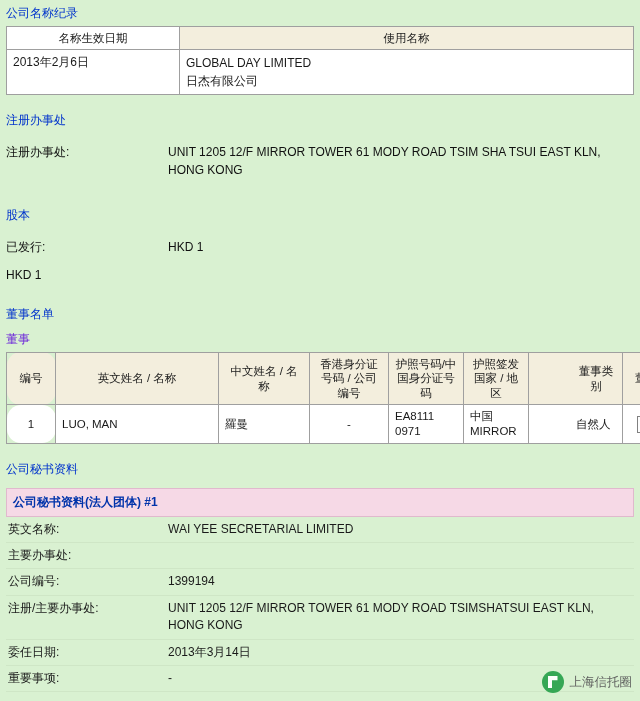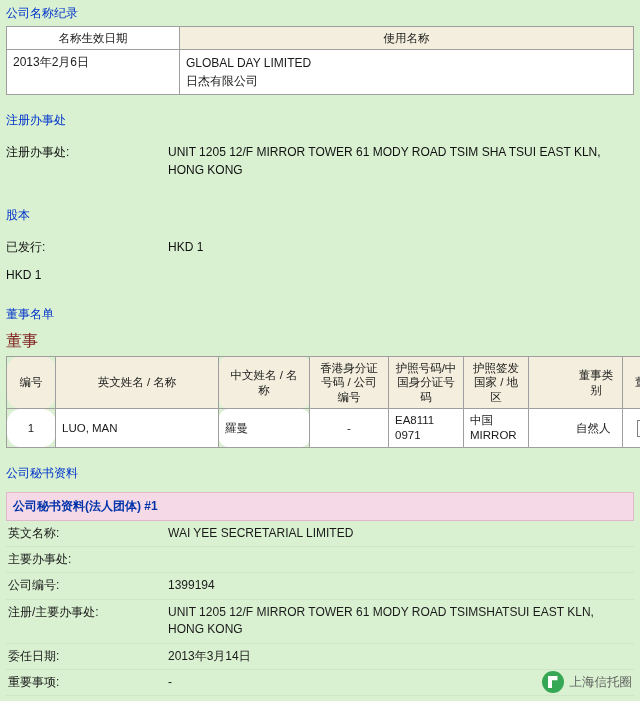--- a/index.html
+++ b/index.html
@@ -22,22 +22,22 @@
     background: #d9f1d1;
     position: relative;
   }
   .section-title {
     color: #0033cc;
     font-size: 12px;
     padding: 5px 18px 4px 6px;
     font-weight: normal;
   }
   .plain-label {
-    color: #7f1d1d;
-    font-size: 16px;
+    color: #6d28d9;
+    font-size: 12px;
     padding: 4px 6px 4px 6px;
   }
   table {
     border-collapse: collapse;
     width: 628px;
     margin: 0 6px;
     table-layout: fixed;
   }
   td, th {
     border: 1px solid #9f9f9f;
@@ -92,21 +92,21 @@
 
   .dir-table td {
     background: #ffffff;
     font-size: 11.5px;
     line-height: 1.3;
     vertical-align: middle;
   }
   .dir-table td.center { text-align: center; }
   .col-no { width: 36px; border-radius: 14px; }
   .col-en { width: 150px; }
-  .col-cn { width: 78px; border-radius: 9px; }
+  .col-cn { width: 78px; }
   .col-hkid { width: 66px; }
   .col-pp { width: 62px; }
   .col-country { width: 52px; }
   .col-type { width: 40px; padding-left: 47px; }
   .col-data { width: 58px; }
 
   .mini-icon {
     display: inline-block;
     width: 16px;
     height: 15px;

